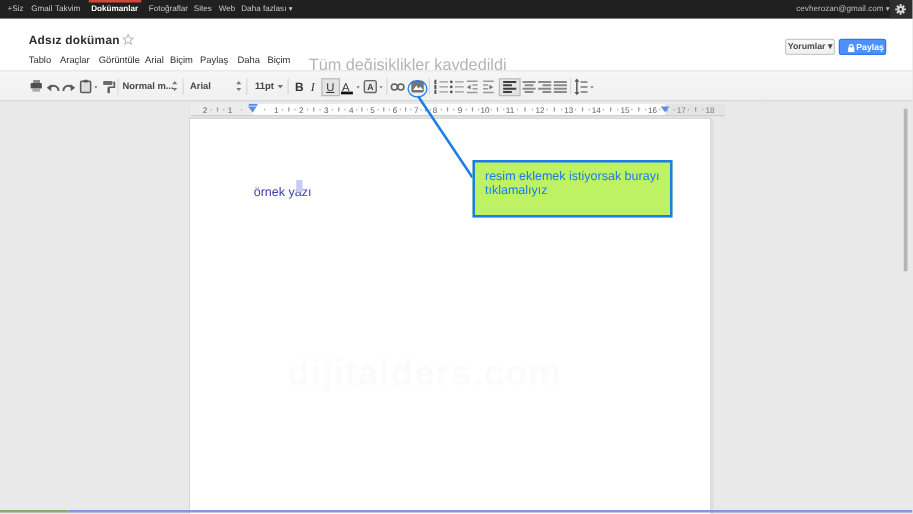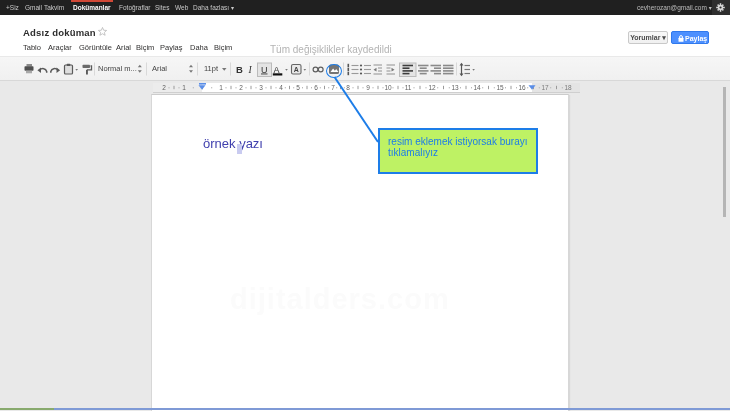--- a/index.html
+++ b/index.html
@@ -5,31 +5,31 @@
 #app{position:relative;width:730px;height:411px;overflow:hidden}
 
 #topbar{position:absolute;left:0;top:0;width:730px;height:15px;background:#202020}
 #topbar span{position:absolute;top:0;line-height:15px;font-size:6.5px;color:#c9c9c9;white-space:nowrap}
 #topbar .act{color:#fff;font-weight:bold}
 #redtab{position:absolute;left:71px;top:0;width:42px;height:2px;background:#d14836}
 
 #header{position:absolute;left:0;top:15px;width:730px;height:41px;background:#fff}
 #title{position:absolute;left:23px;top:12px;font-size:9.5px;font-weight:bold;color:#2d2d2d;letter-spacing:0.2px}
 #menus span{position:absolute;top:28px;font-size:7.5px;color:#302f2f;white-space:nowrap}
-#saved{position:absolute;left:270px;top:28.5px;font-size:10px;color:#b4b4b4}
+#saved{position:absolute;left:247px;top:28.5px;font-size:13px;color:#b4b4b4}
 #btn-comments{position:absolute;left:628px;top:16px;width:40px;height:13px;background:linear-gradient(#f8f8f8,#f0f0f0);border:1px solid #c9c9c9;border-radius:2px;font-size:7px;font-weight:bold;color:#4a4a4a;text-align:center;line-height:11px;white-space:nowrap}
 #btn-share{position:absolute;left:671px;top:16px;width:38px;height:13px;background:#4d90fe;border:1px solid #3079ed;border-radius:2px;font-size:7px;font-weight:bold;color:#fff;line-height:11px;white-space:nowrap}
 
 #toolbar{position:absolute;left:0;top:56px;width:730px;height:25px;background:linear-gradient(#f6f6f6,#f0f0f0);border-top:1px solid #e9e9e9;border-bottom:1px solid #d8d8d8}
-.tsel{position:absolute;top:62px;font-size:7.5px;font-weight:normal;color:#444;line-height:14px;white-space:nowrap}
+.tsel{position:absolute;top:62px;font-size:7.5px;font-weight:bold;color:#444;line-height:14px;white-space:nowrap}
 
 #rulerline{position:absolute;left:153px;top:92px;width:427px;height:1px;background:#cfcfcf}
 
 #page{position:absolute;left:151px;top:94px;width:418px;height:320px;background:#fff;border:1px solid #d7d7d7;border-top-color:#ccc;box-shadow:1px 1px 1px rgba(0,0,0,0.07)}
-#doctext{position:absolute;left:203px;top:136px;font-size:13px;color:#4040ae;white-space:nowrap}
+#doctext{position:absolute;left:203px;top:149px;font-size:10px;color:#4040ae;white-space:nowrap}
 #cursor{position:absolute;left:237px;top:144px;width:4.5px;height:9.5px;background:#c9cbf0}
 #wm{position:absolute;left:230px;top:283px;width:240px;font-size:29px;font-weight:bold;color:#fbfbfb;letter-spacing:1px;font-family:"Liberation Sans",sans-serif}
 
 #circle{position:absolute;left:326px;top:63.5px;width:15.5px;height:14px;border:1.8px solid #1d7de8;border-radius:50%}
 #cbox{position:absolute;left:378px;top:128px;width:160px;height:46px;background:#bef264;border:2px solid #1d7de8}
 #cbox div{position:absolute;left:8px;top:6px;font-size:10px;color:#1d7de8;line-height:11px;white-space:nowrap}
 
 #pbar-g{position:absolute;left:0;top:408px;width:54px;height:2px;background:#88aa6e}
 #pbar-b{position:absolute;left:54px;top:408px;width:676px;height:2px;background:#7f9ad6}
 

